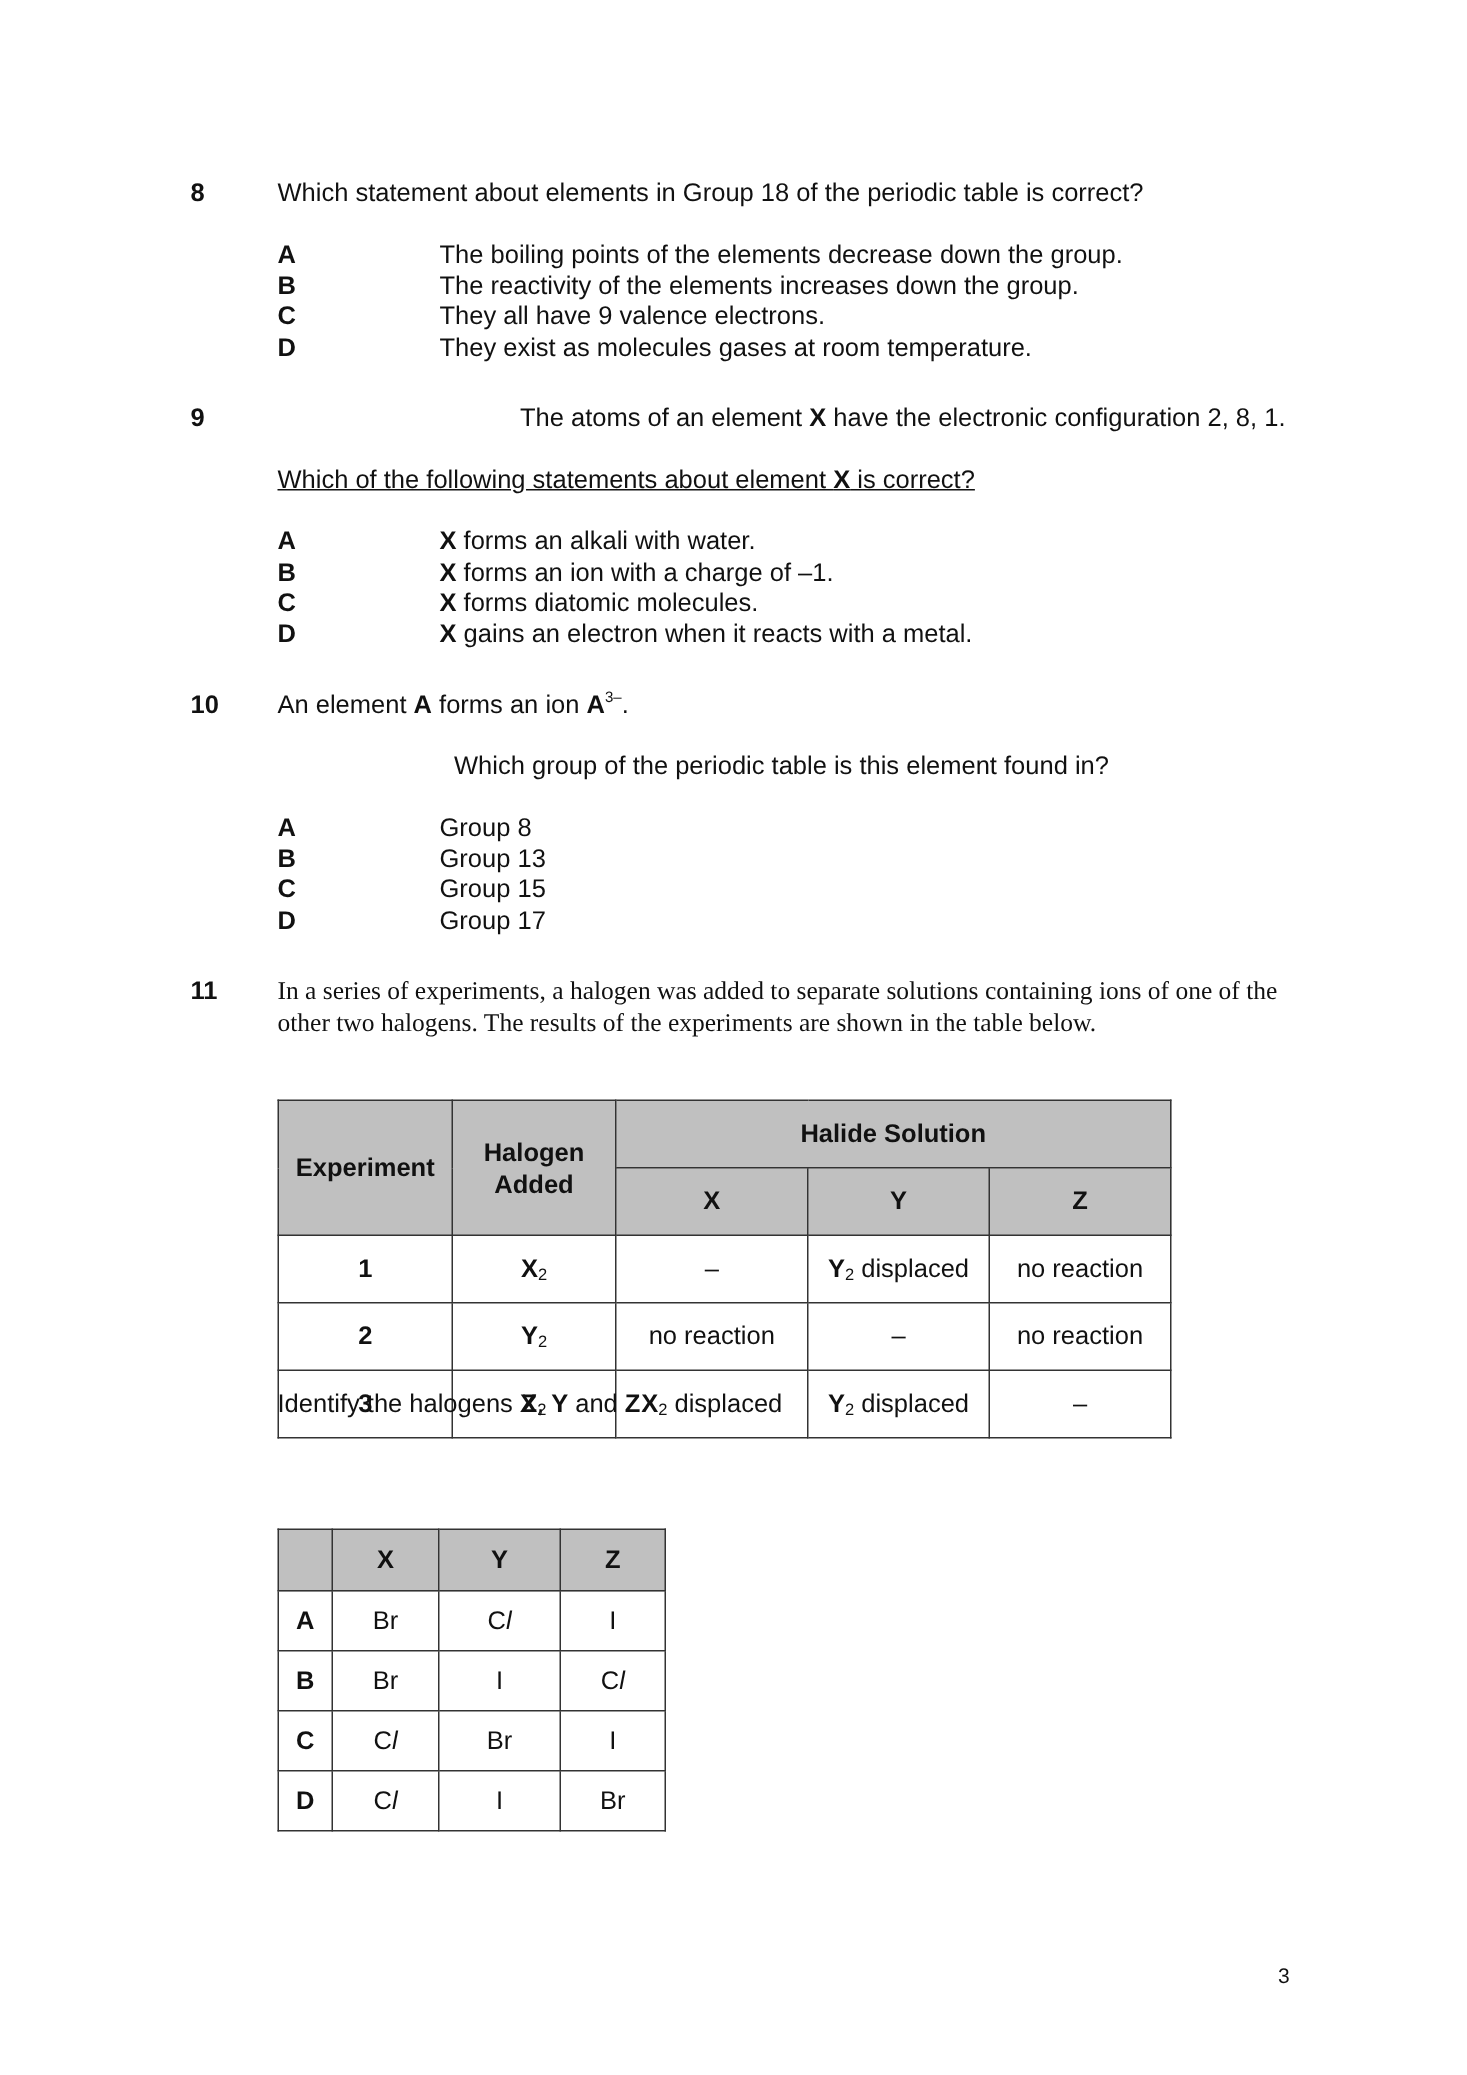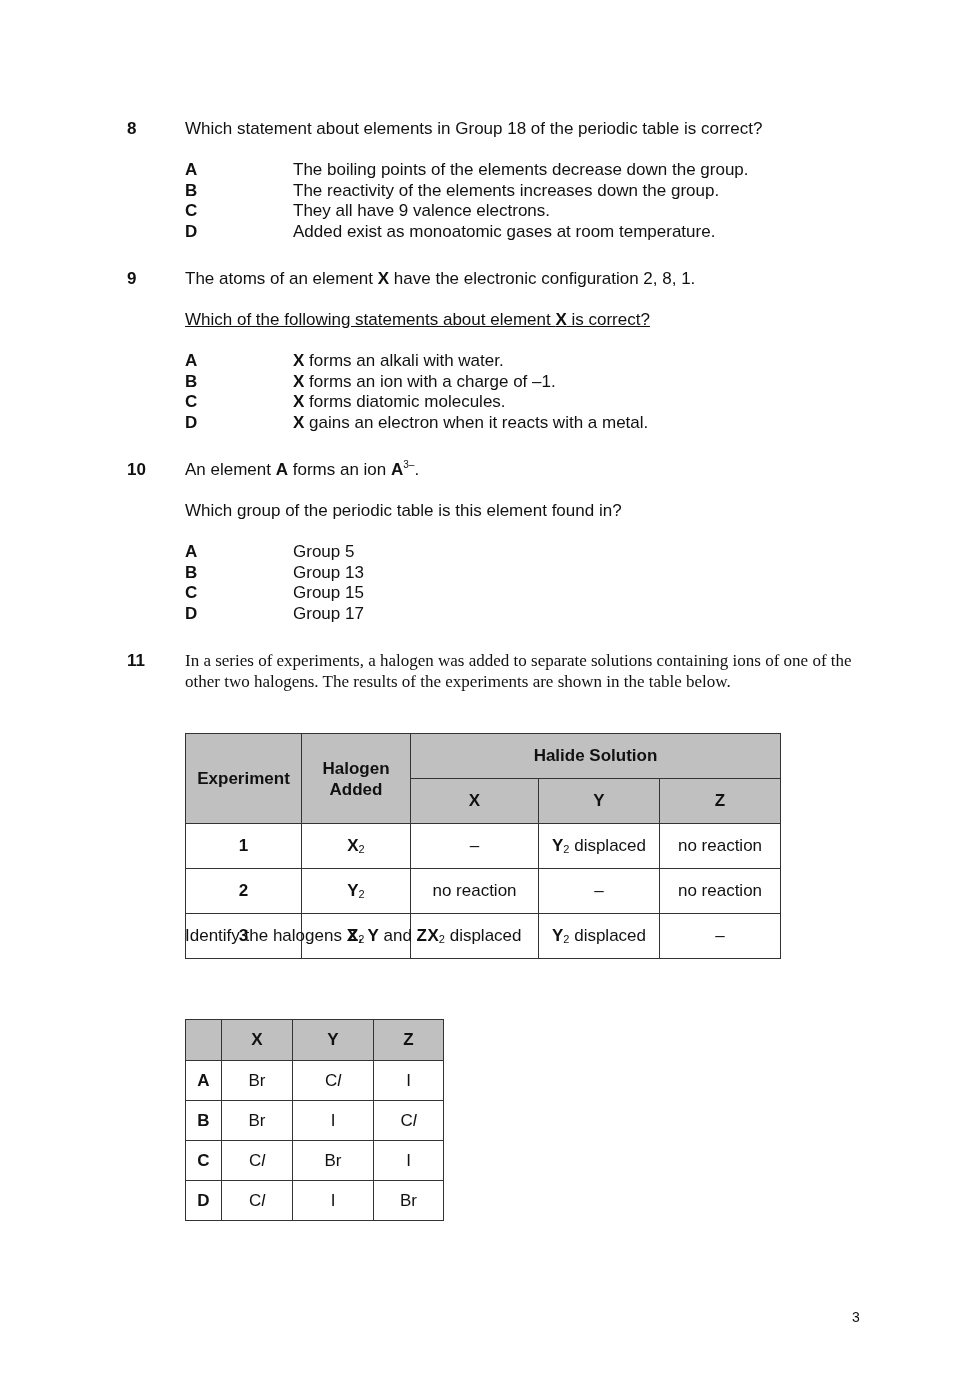--- a/index.html
+++ b/index.html
@@ -44,28 +44,28 @@
     <div class="opt">
         <span class="lt">B</span>
         <span class="tx">The reactivity of the elements increases down the group.</span>
       </div>
     <div class="opt">
         <span class="lt">C</span>
         <span class="tx">They all have 9 valence electrons.</span>
       </div>
     <div class="opt">
         <span class="lt">D</span>
-        <span class="tx">Added exist as monoatomic gases at room temperature.</span>
+        <span class="tx">They exist as molecules gases at room temperature.</span>
       </div>
   </div>
 </div>
 
 <div class="q" style="top:269px;">
   <span class="qnum">9</span>
-  <div class="qbody" style="top:0;"><span>The atoms of an element </span><b>X</b><span> have the electronic configuration 2, 8, 1.</span></div>
+  <div class="qbody" style="top:0;text-align:right;"><span>The atoms of an element </span><b>X</b><span> have the electronic configuration 2, 8, 1.</span></div>
   <div class="qbody" style="top:41px;text-decoration:underline;"><span>Which of the following statements about element </span><b>X</b><span> is correct?</span></div>
   <div class="opts" style="top:82px;">
     <div class="opt">
         <span class="lt">A</span>
         <span class="tx"><b>X</b><span> forms an alkali with water.</span></span>
       </div>
     <div class="opt">
         <span class="lt">B</span>
         <span class="tx"><b>X</b><span> forms an ion with a charge of –1.</span></span>
       </div>
@@ -76,25 +76,25 @@
     <div class="opt">
         <span class="lt">D</span>
         <span class="tx"><b>X</b><span> gains an electron when it reacts with a metal.</span></span>
       </div>
   </div>
 </div>
 
 <div class="q" style="top:460px;">
   <span class="qnum">10</span>
   <div class="qbody" style="top:0;"><span>An element </span><b>A</b><span> forms an ion </span><b>A</b><sup>3–</sup><span>.</span></div>
-  <div class="qbody" style="top:41px;">Which group of the periodic table is this element found in?</div>
+  <div class="qbody" style="top:41px;text-align:center;">Which group of the periodic table is this element found in?</div>
   <div class="opts" style="top:82px;">
     <div class="opt">
         <span class="lt">A</span>
-        <span class="tx">Group 5</span>
+        <span class="tx">Group 8</span>
       </div>
     <div class="opt">
         <span class="lt">B</span>
         <span class="tx">Group 13</span>
       </div>
     <div class="opt">
         <span class="lt">C</span>
         <span class="tx">Group 15</span>
       </div>
     <div class="opt">

